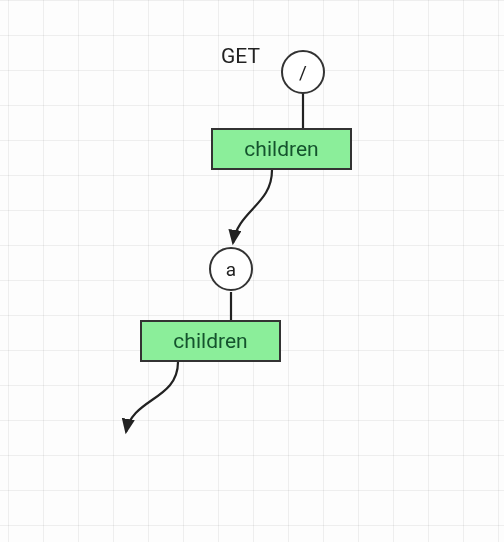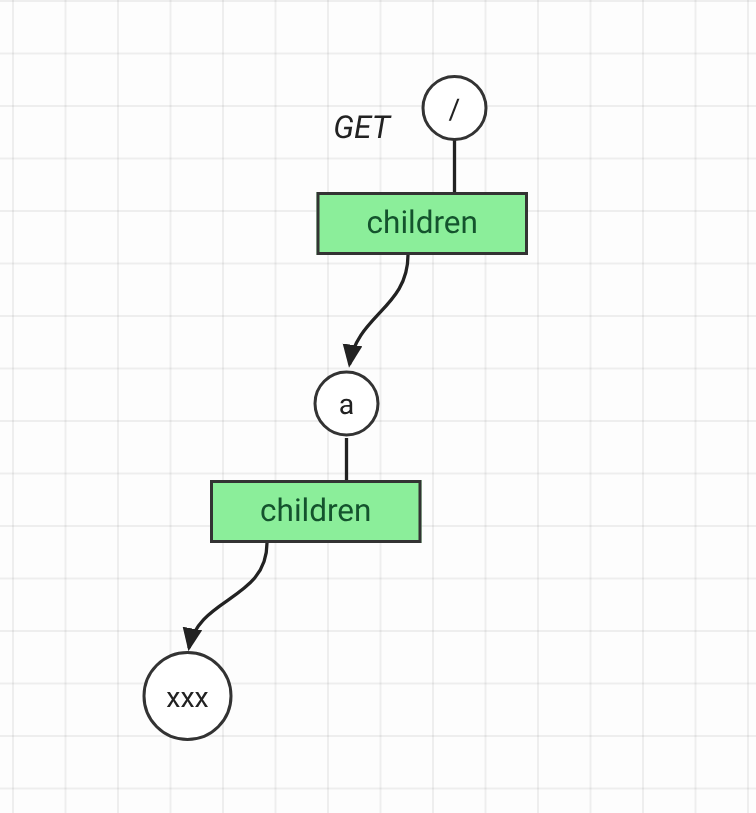--- a/index.html
+++ b/index.html
@@ -72,35 +72,32 @@
 
     <path d="M303,93 L303,128" stroke="#222" stroke-width="2.2" fill="none"></path>
 
     <path d="M272,170 C272,205 238,210 233,243" stroke="#222" stroke-width="2.2" fill="none" marker-end="url(#arrowhead)"></path>
 
     <path d="M231,292 L231,320" stroke="#222" stroke-width="2.2" fill="none"></path>
 
     <path d="M178,362 C178,400 132,398 126,432" stroke="#222" stroke-width="2.2" fill="none" marker-end="url(#arrowhead)"></path>
   </svg>
 
-  <div class="side-label" style="left:200px; top:74px; width:60px;font-style:italic;">GET</div>
+  <div class="side-label" style="left:200px; top:44px; width:60px;">GET</div>
 
   <div class="node-circle" style="left:281px; top:50px; width:44px; height:44px;">
     <span>/</span>
   </div>
 
   <div class="node-rect" style="left:211px; top:128px; width:141px; height:42px;">
     <span>children</span>
   </div>
 
   <div class="node-circle" style="left:209px; top:247px; width:44px; height:44px;">
     <span>a</span>
   </div>
 
   <div class="node-rect" style="left:140px; top:320px; width:141px; height:42px;">
     <span>children</span>
   </div>
 
-  <div class="node-circle" style="left:95px; top:434px; width:60px; height:60px;">
-    <span>xxx</span>
-  </div>
 
 </div>
 
 </body></html>

